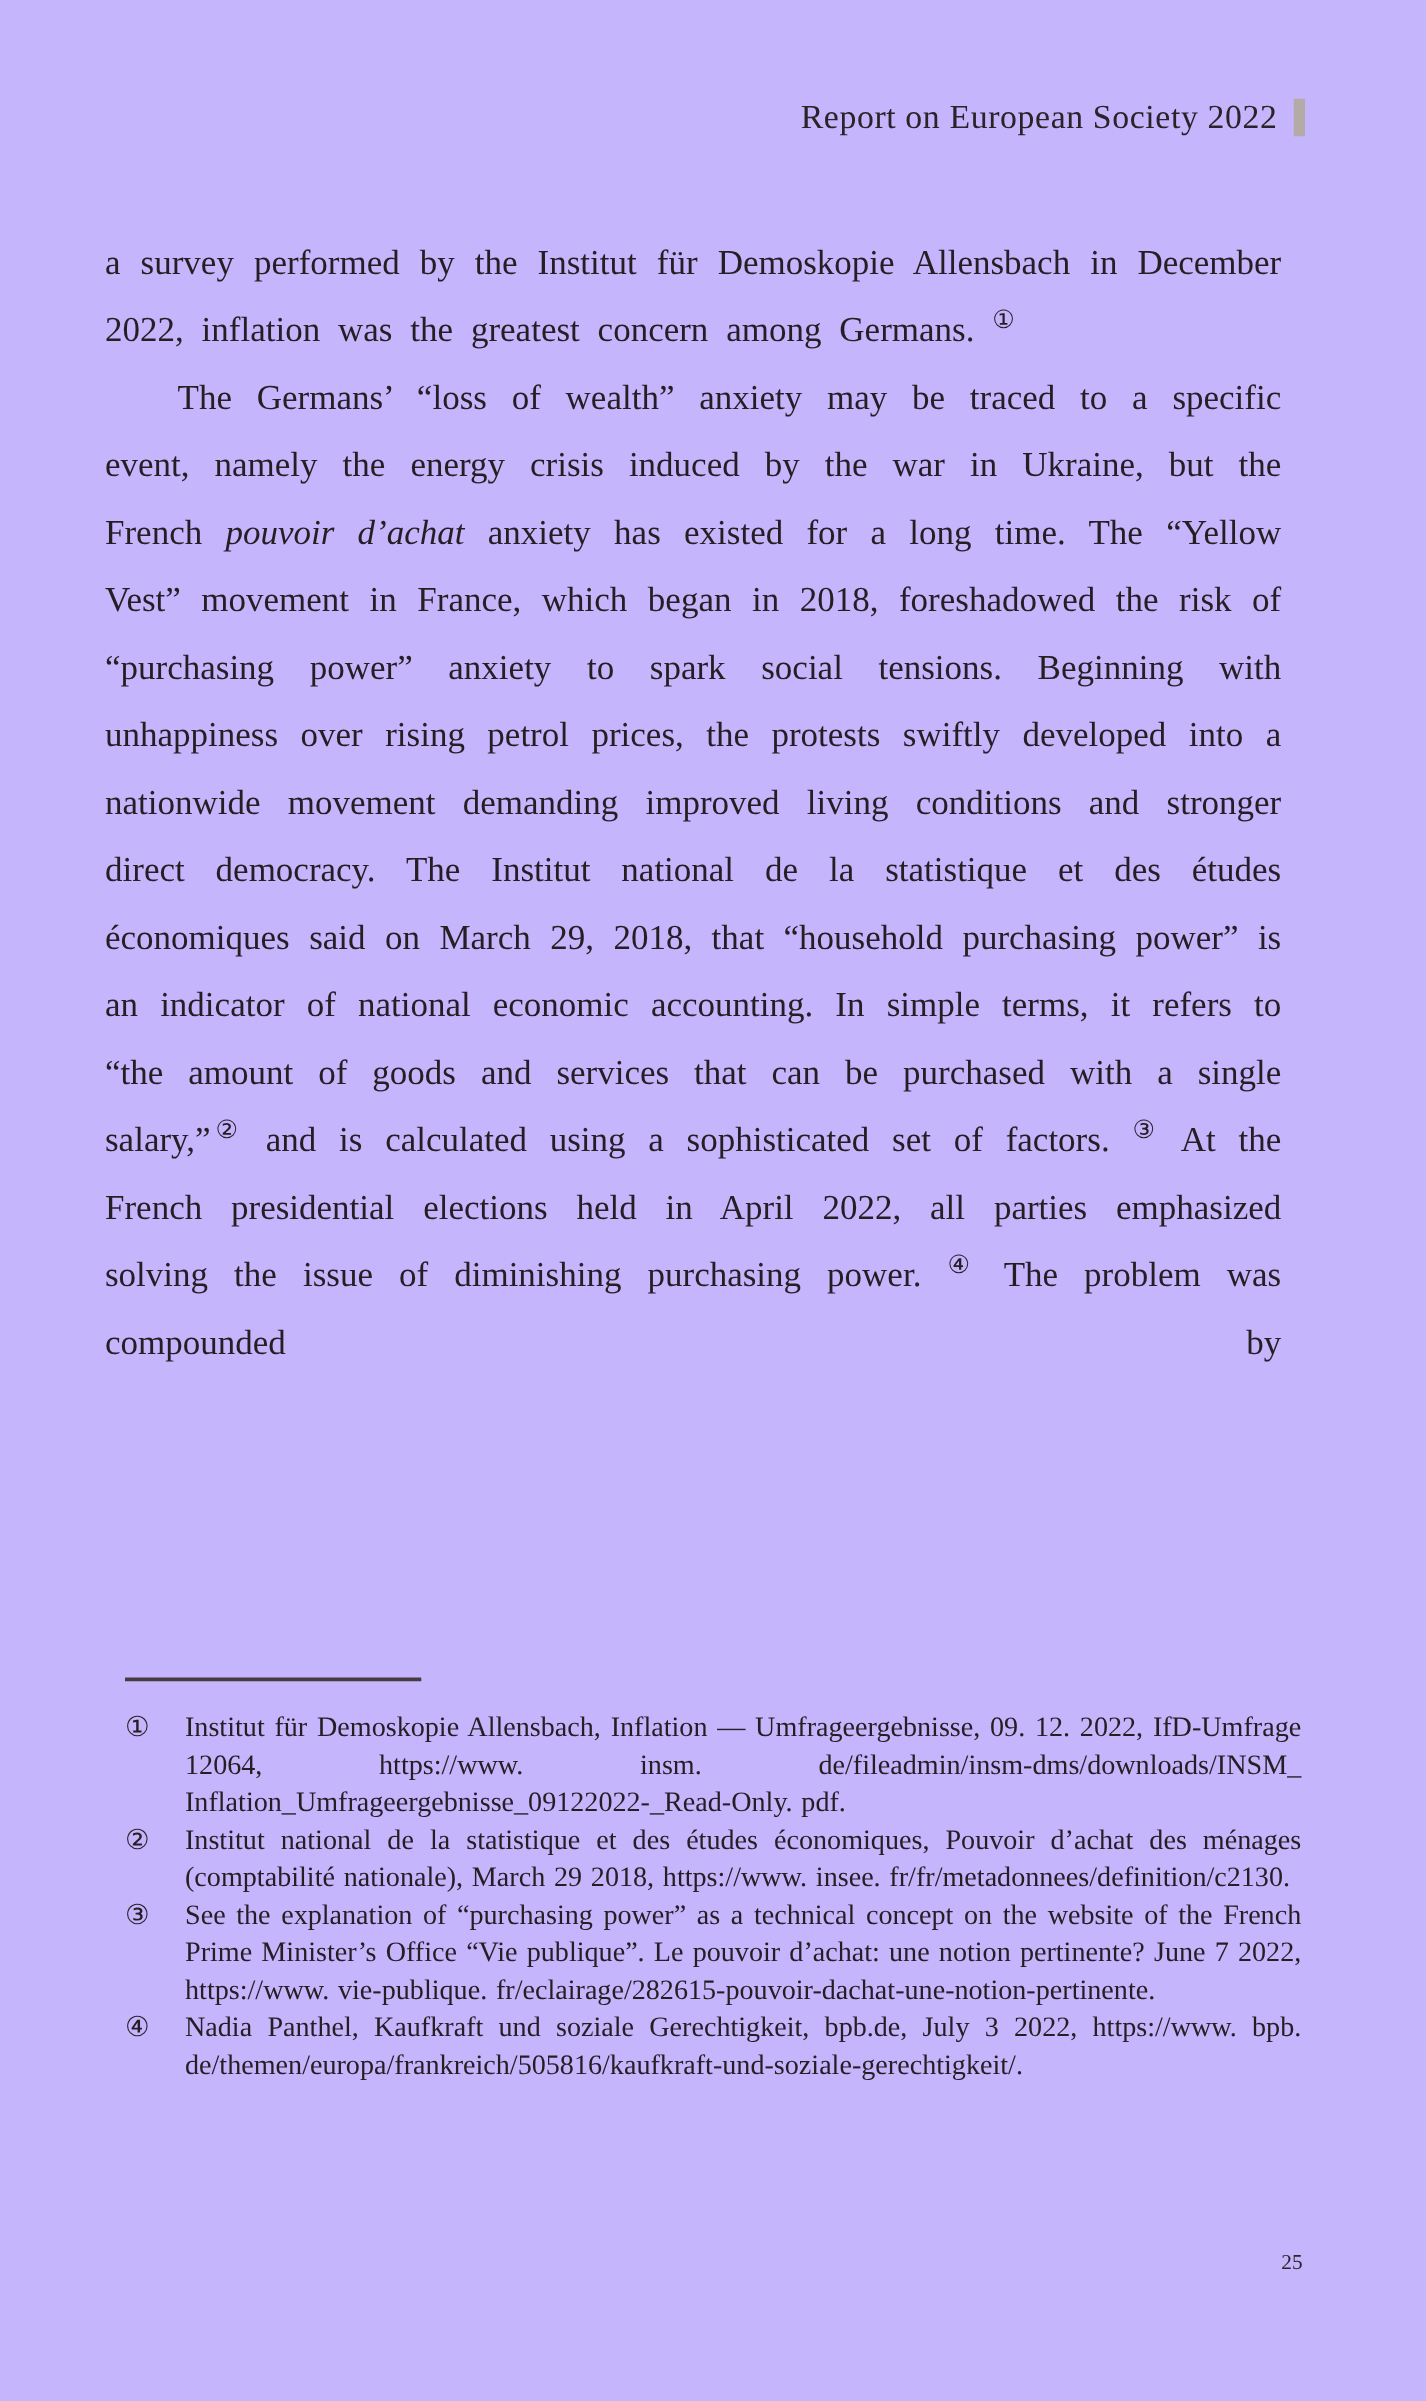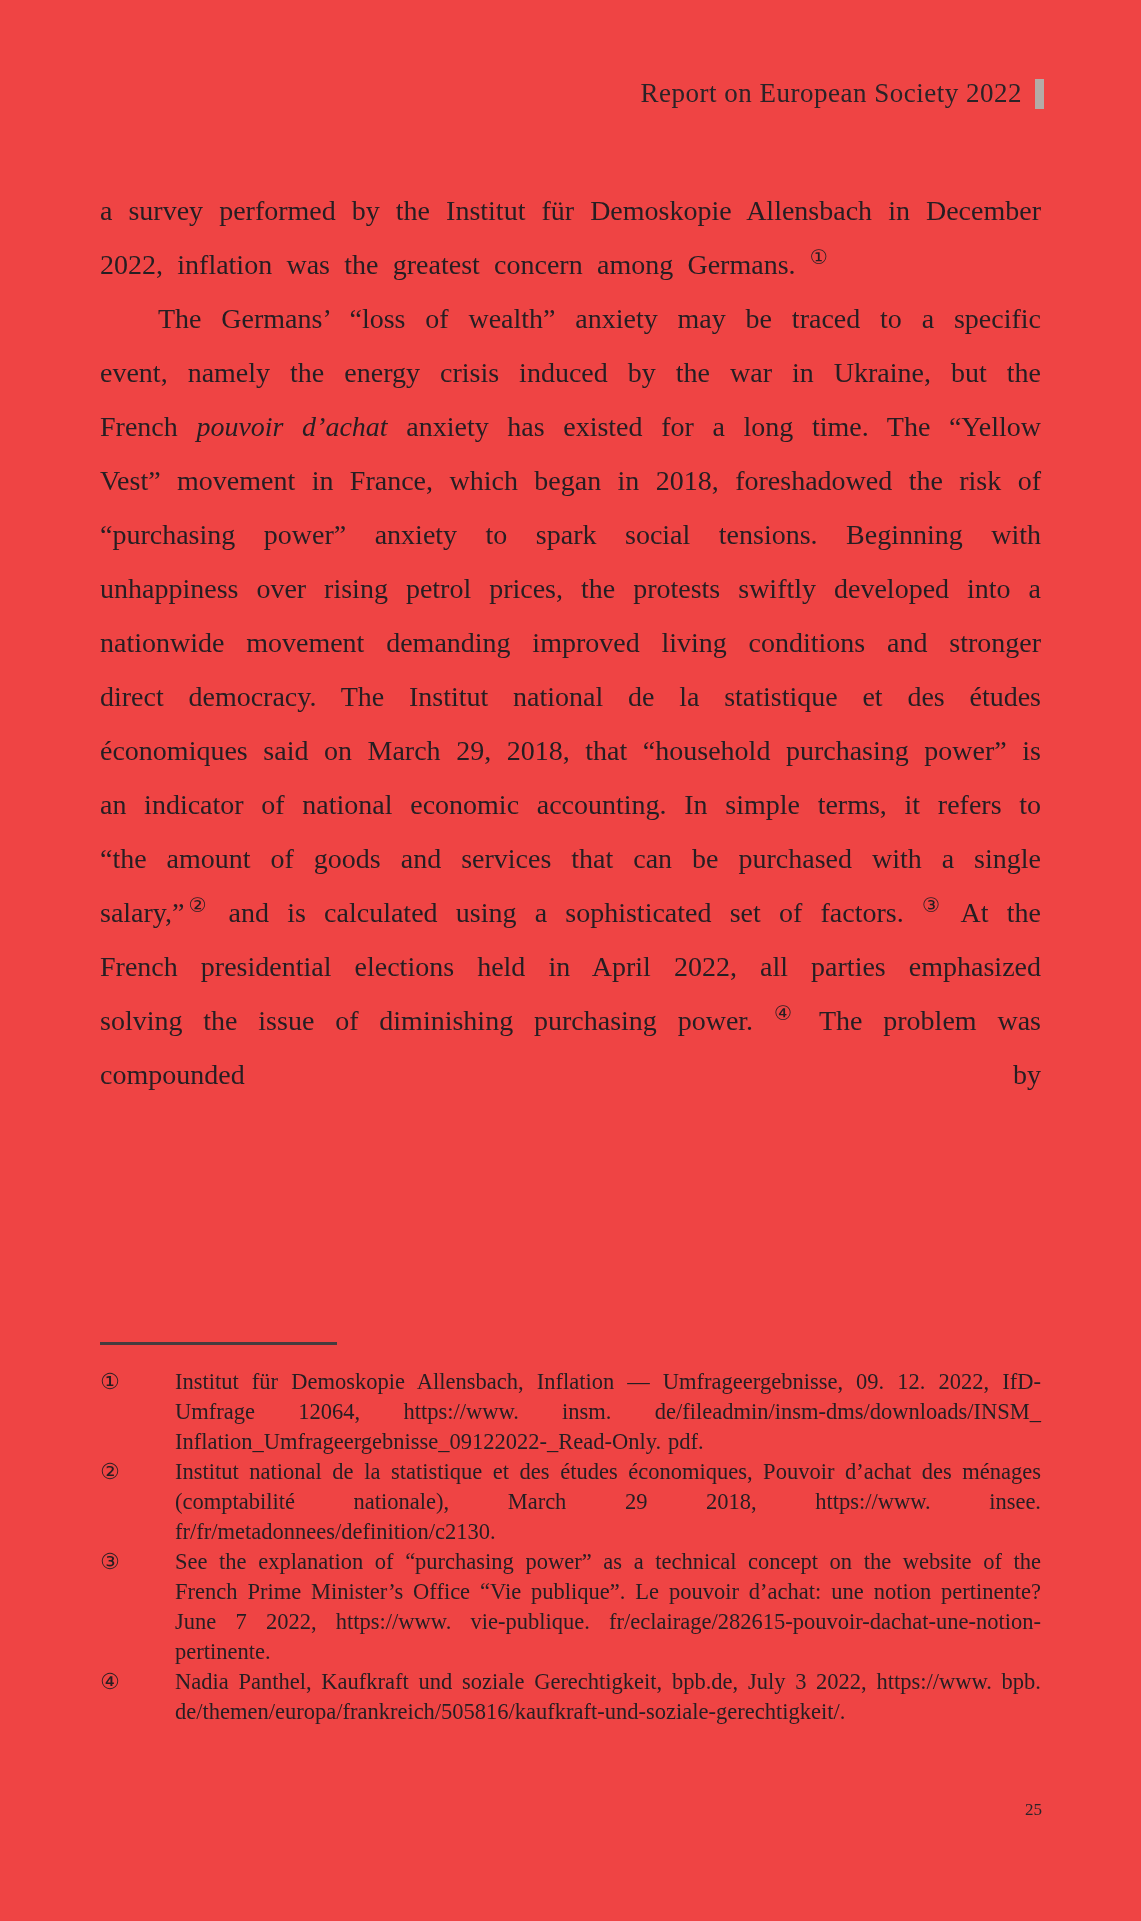--- a/index.html
+++ b/index.html
@@ -5,21 +5,21 @@
   html, body {
     margin: 0;
     padding: 0;
     background: #ffffff;
   }
   .page {
     position: relative;
     width: 1141px;
     height: 1921px;
     margin: 0 auto;
-    background: #ef4444;
+    background: #c4b5fd;
     color: #261e22;
     font-family: "Liberation Serif", "DejaVu Serif", "DejaVu Sans", serif;
     overflow: hidden;
   }
   
   .header {
     position: absolute;
     top: 78px;
     left: 100px;
     right: 97px;
@@ -35,21 +35,21 @@
   }
   .header-bar {
     width: 9px;
     height: 30px;
     background: #b4aba7;
   }
   
   .body-text {
     position: absolute;
     top: 184px;
-    left: 100px;
+    left: 84px;
     width: 941px;
     font-size: 28px;
     line-height: 54px;
     text-align: justify;
     word-spacing: 0.26em;
   }
   .para { margin: 0; }
   .para.indent { text-indent: 58px; }
   .para.justify-last { text-align-last: justify; }
   .italic { font-style: italic; }
@@ -82,21 +82,20 @@
     align-items: flex-start;
   }
   .fn-marker {
     flex: 0 0 48px;
     width: 48px;
     font-size: 22px;
   }
   .fn-text {
     flex: 1 1 auto;
     text-align: justify;
-    margin-left: 27px;
   }
   
   .page-number {
     position: absolute;
     top: 1800px;
     right: 99px;
     font-size: 17px;
     color: #2b2327;
   }
 </style>

